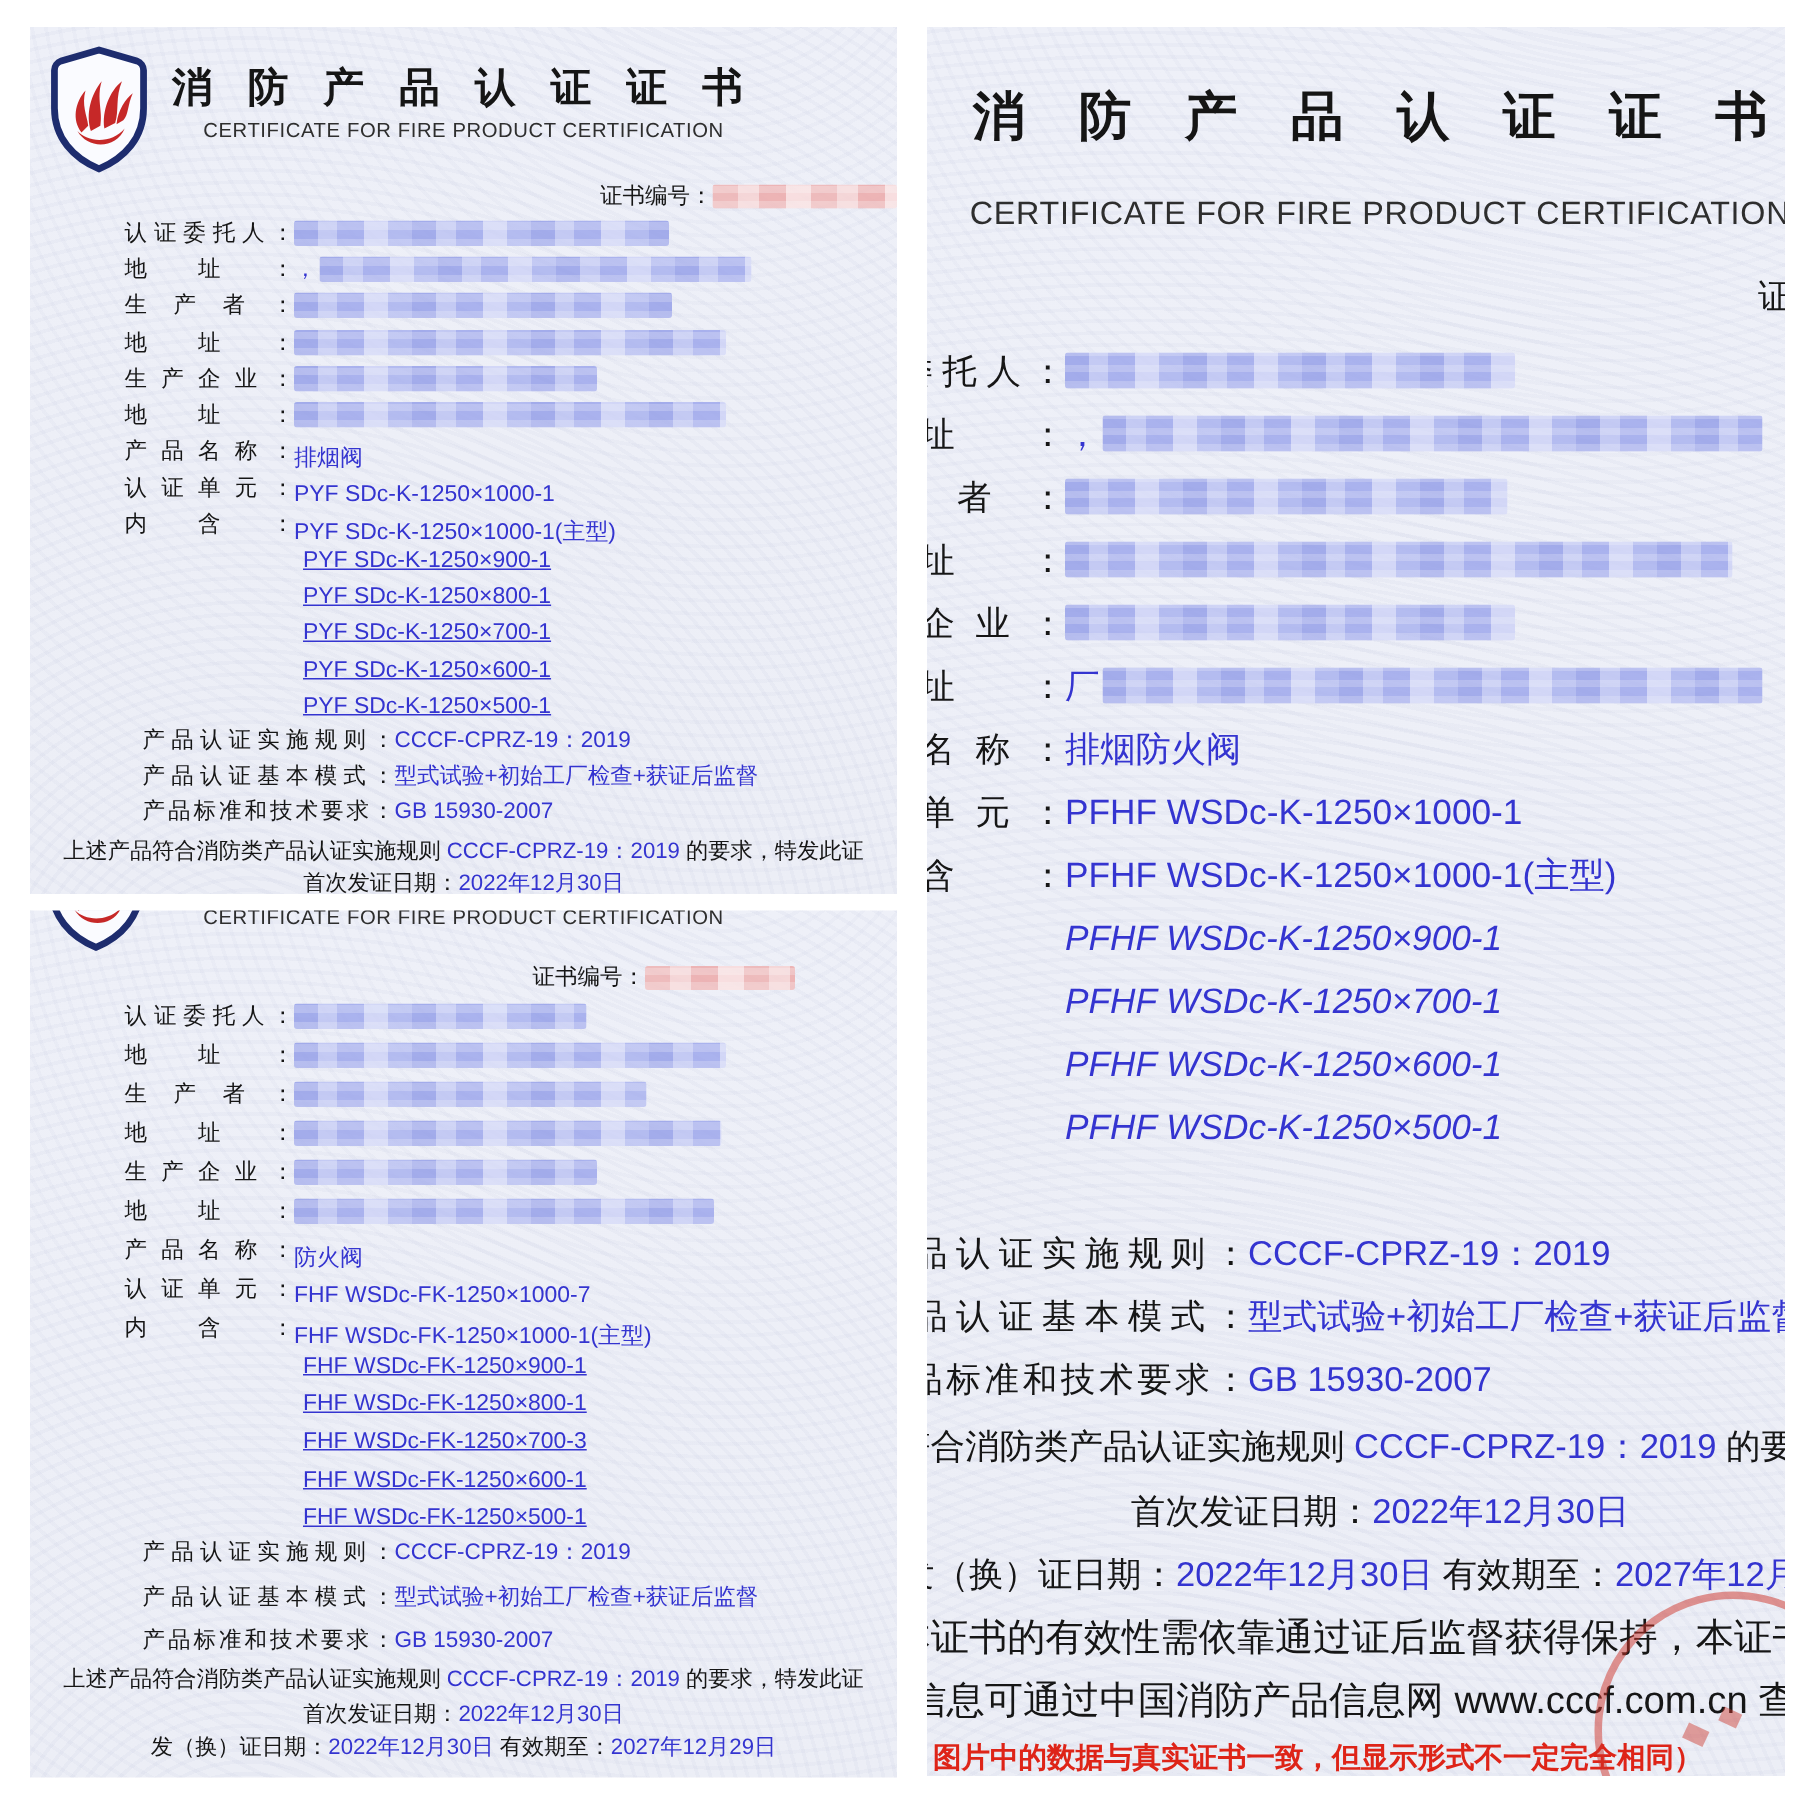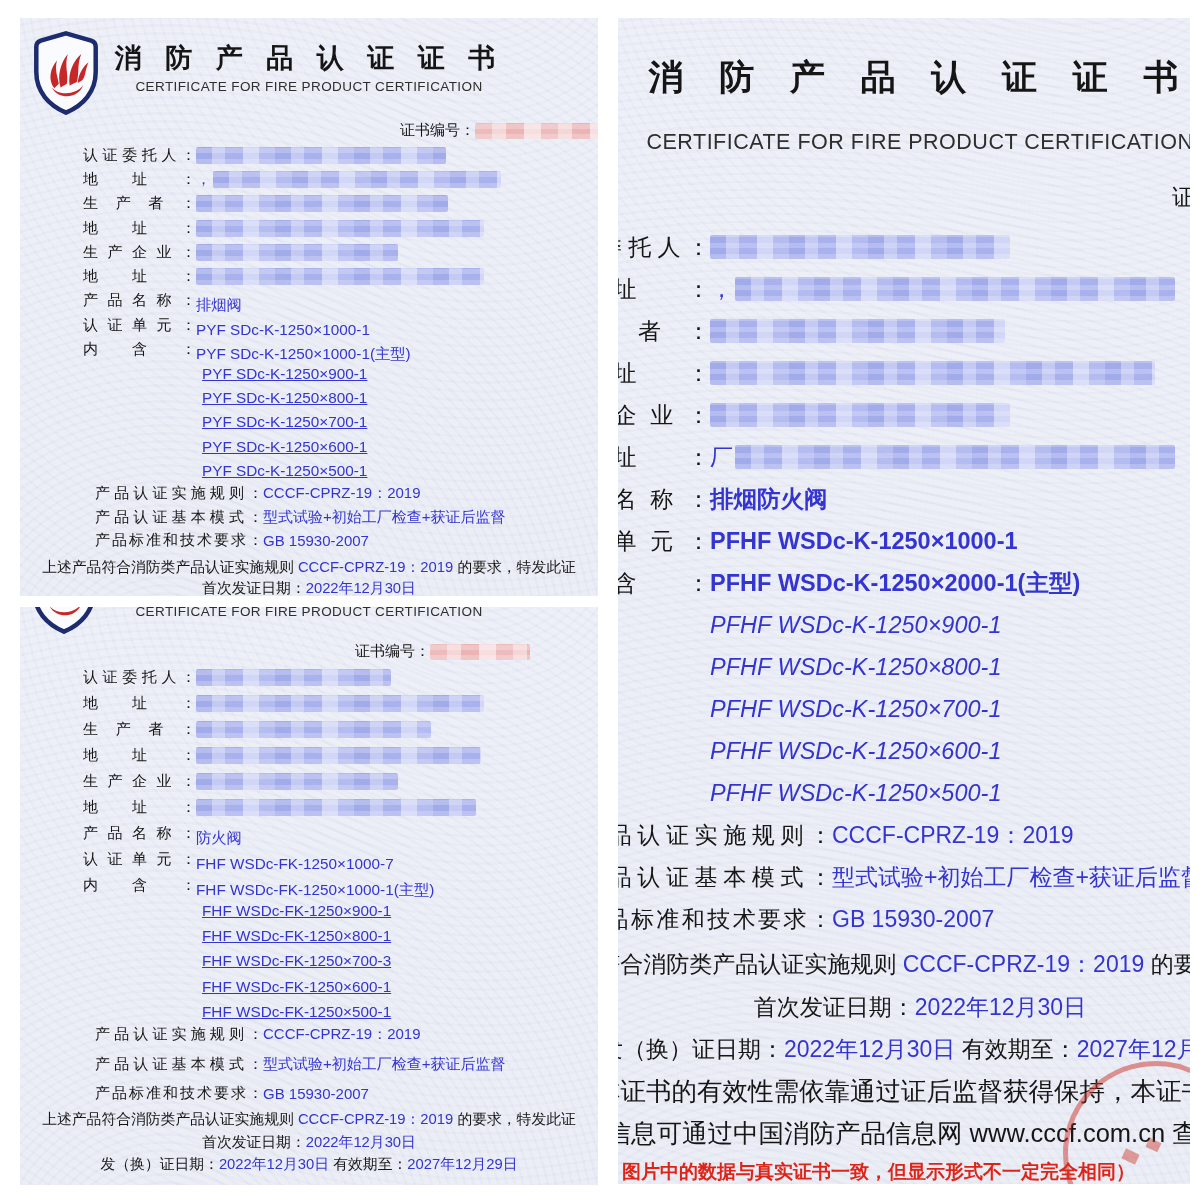--- a/index.html
+++ b/index.html
@@ -47,21 +47,21 @@
   .issue{font-size:14.8px;white-space:nowrap;}
 
   
   .rshift{position:absolute;left:-168px;top:0;width:940px;height:100%;}
   .rc-title{top:36px;font-size:35px;letter-spacing:13px;}
   .rc-sub{top:112px;font-size:21.5px;letter-spacing:.5px;}
   .rc-certno{left:722px;top:164px;display:flex;align-items:center;font-size:23px;}
   .rfields{left:90px;top:208px;font-size:23px;}
   .Rrow{display:flex;align-items:center;height:42px;}
   .Rlab{flex:none;width:170px;display:inline-block;text-align-last:justify;color:#161616;}
-  .Rrow .val{font-size:23.5px;font-weight:bold;}
+  .Rrow .val{font-size:23.5px;}
   .Rmline{height:42px;display:flex;align-items:center;padding-left:170px;color:#3434d0;font-size:23.5px;font-style:italic;}
   .Rrulerow{display:flex;align-items:center;height:42px;font-size:23px;}
   .Rrulab{flex:none;width:252px;display:inline-block;text-align-last:justify;color:#161616;}
   .rc-stmt{top:931px;font-size:23px;white-space:nowrap;}
   .rc-first{top:974px;font-size:23px;white-space:nowrap;}
   .rc-reissue{left:150px;top:1016px;font-size:23px;white-space:nowrap;}
   .rc-validity{left:145px;top:1056px;font-size:25.5px;white-space:nowrap;color:#161616;}
   .rc-info{left:130px;top:1098px;font-size:25.5px;white-space:nowrap;color:#161616;}
   .rc-red{left:115px;top:1141px;font-size:19px;font-weight:bold;white-space:nowrap;color:#de2418;}
 
@@ -274,24 +274,23 @@
         <div class="Rrow">
             <span class="Rlab">产品名称：</span>
             <span class="val">排烟防火阀</span>
           </div>
         <div class="Rrow">
             <span class="Rlab">认证单元：</span>
             <span class="val">PFHF WSDc-K-1250×1000-1</span>
           </div>
         <div class="Rrow">
             <span class="Rlab">内含：</span>
-            <span class="val">PFHF WSDc-K-1250×2000-1(主型)</span>
+            <span class="val">PFHF WSDc-K-1250×1000-1(主型)</span>
           </div>
         <div class="Rmline">PFHF WSDc-K-1250×900-1</div>
-        <div class="Rmline">PFHF WSDc-K-1250×800-1</div>
         <div class="Rmline">PFHF WSDc-K-1250×700-1</div>
         <div class="Rmline">PFHF WSDc-K-1250×600-1</div>
         <div class="Rmline">PFHF WSDc-K-1250×500-1</div>
       </div>
       <div class="abs" style="left:130px;top:796px">
         <div class="Rrulerow">
             <span class="Rrulab">产品认证实施规则：</span>
             <span class="val">CCCF-CPRZ-19：2019</span>
           </div>
         <div class="Rrulerow">

